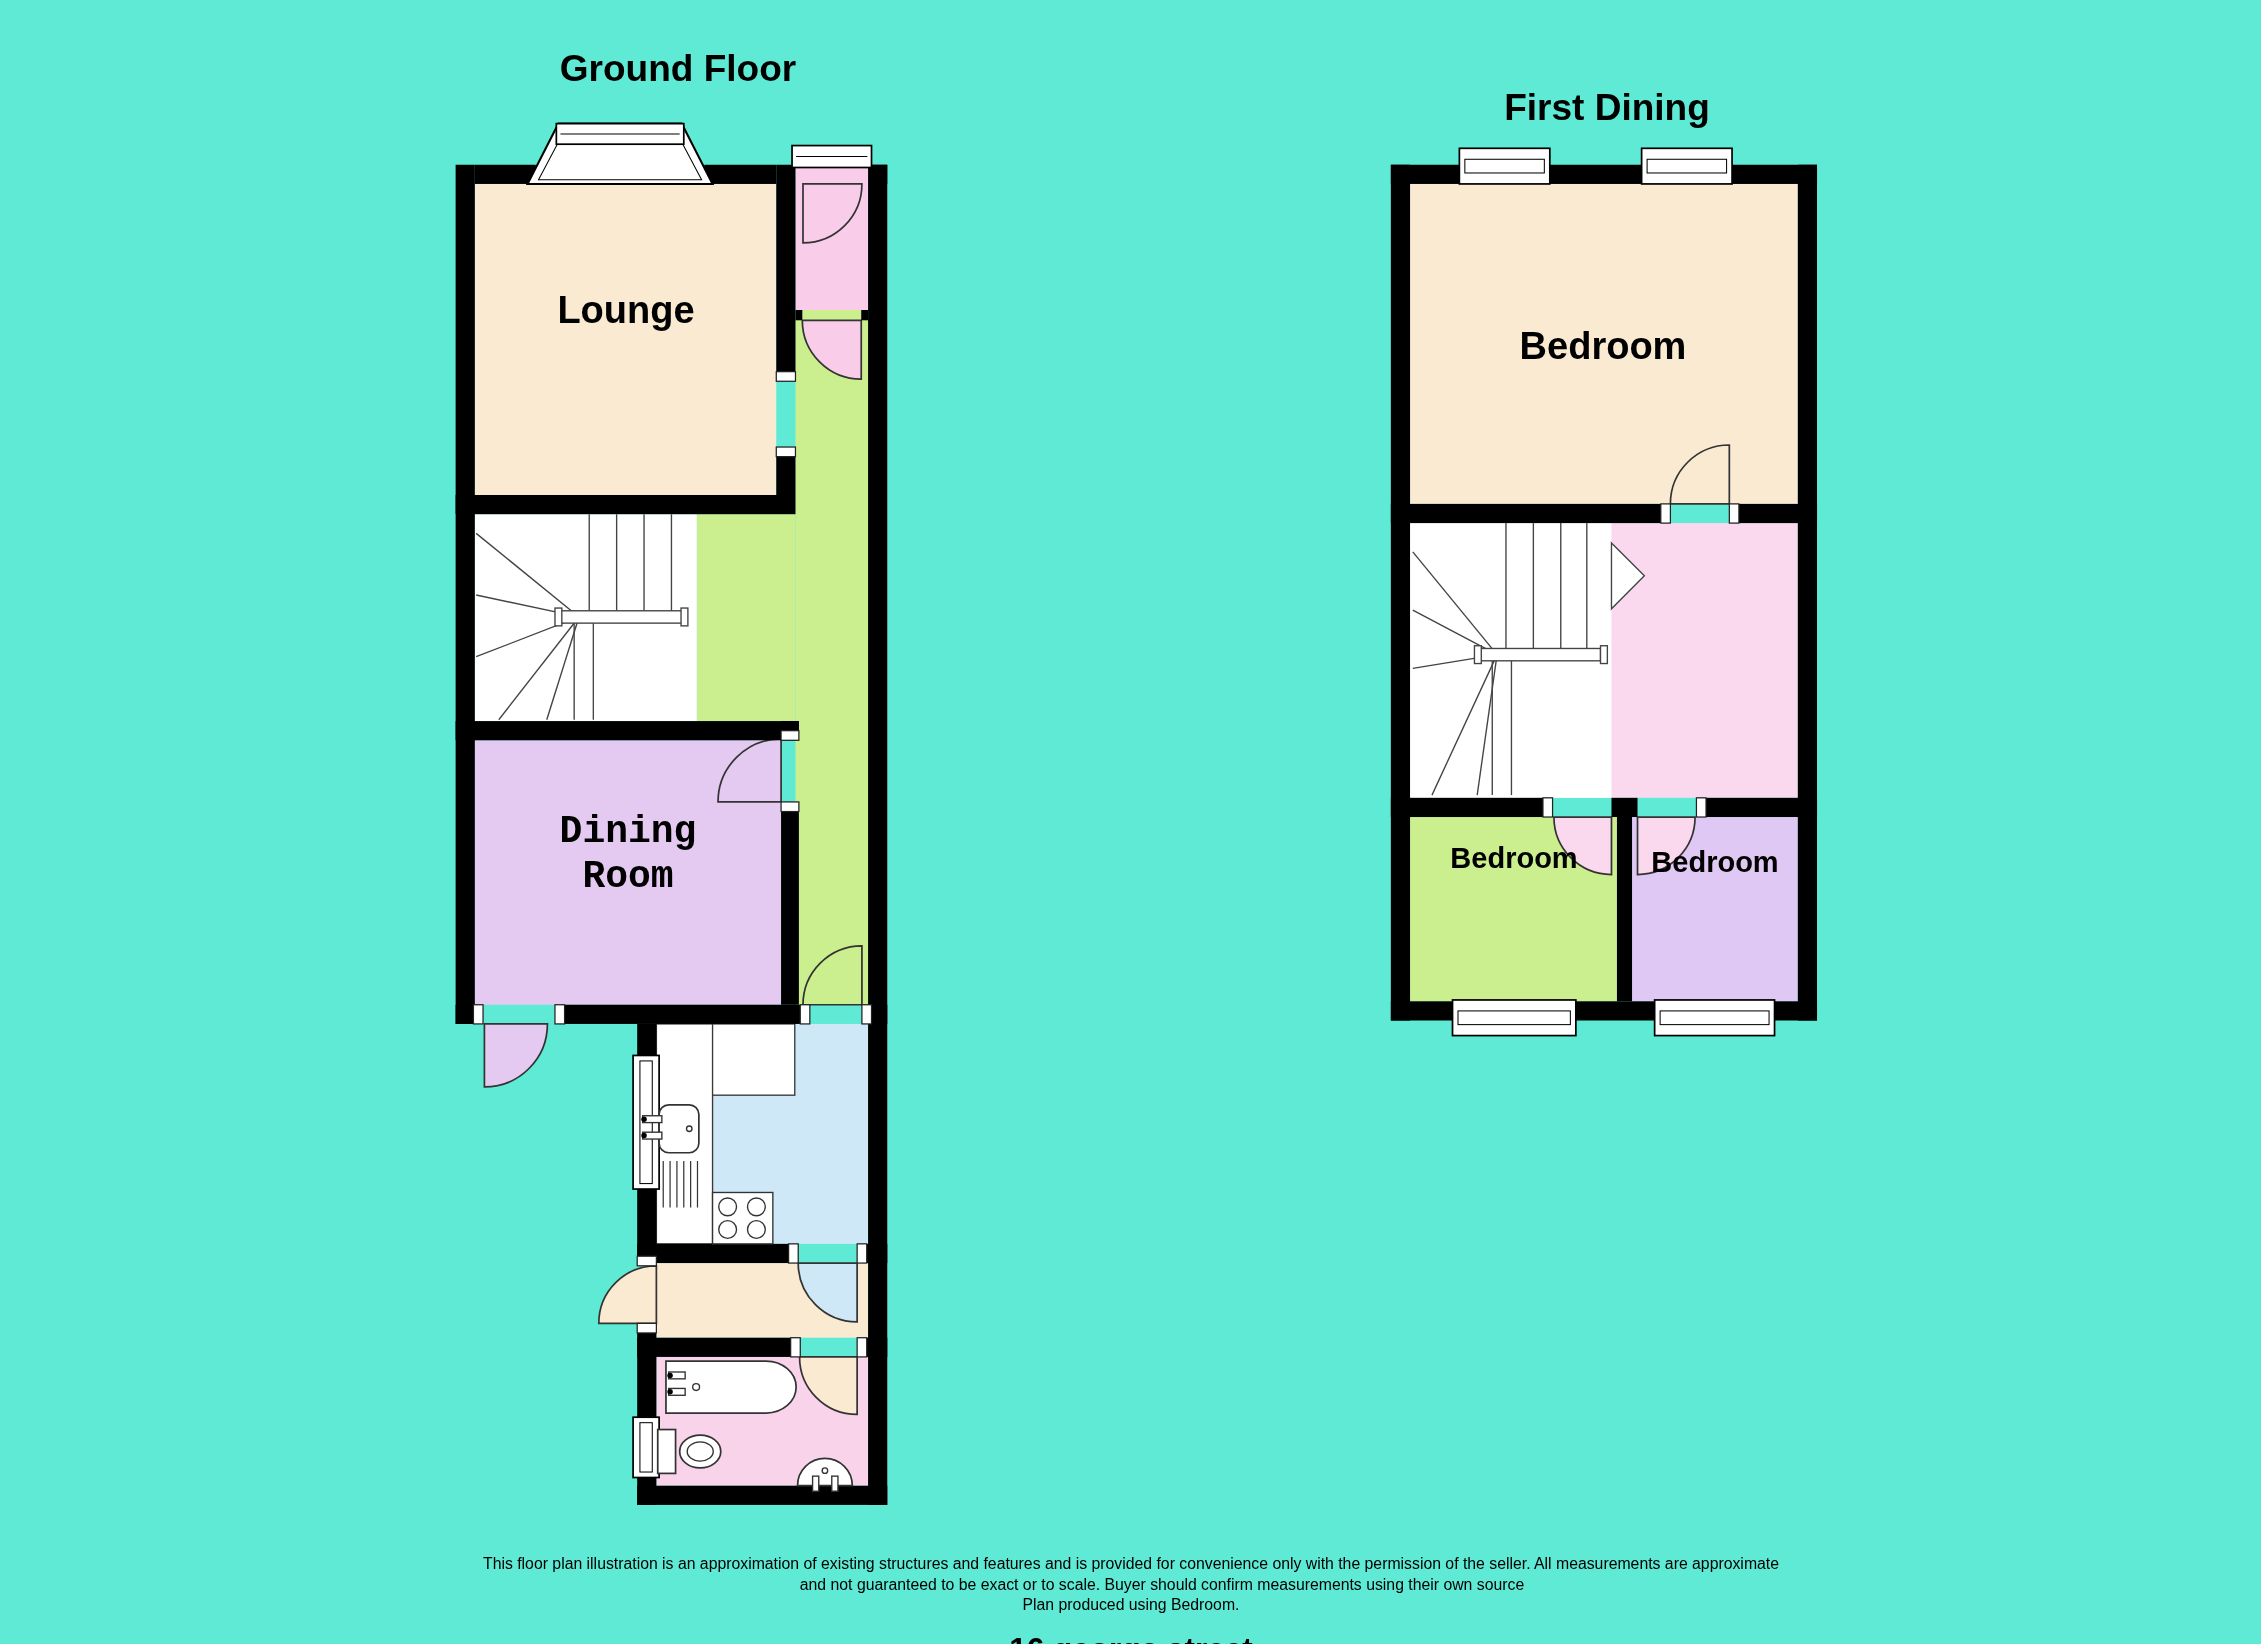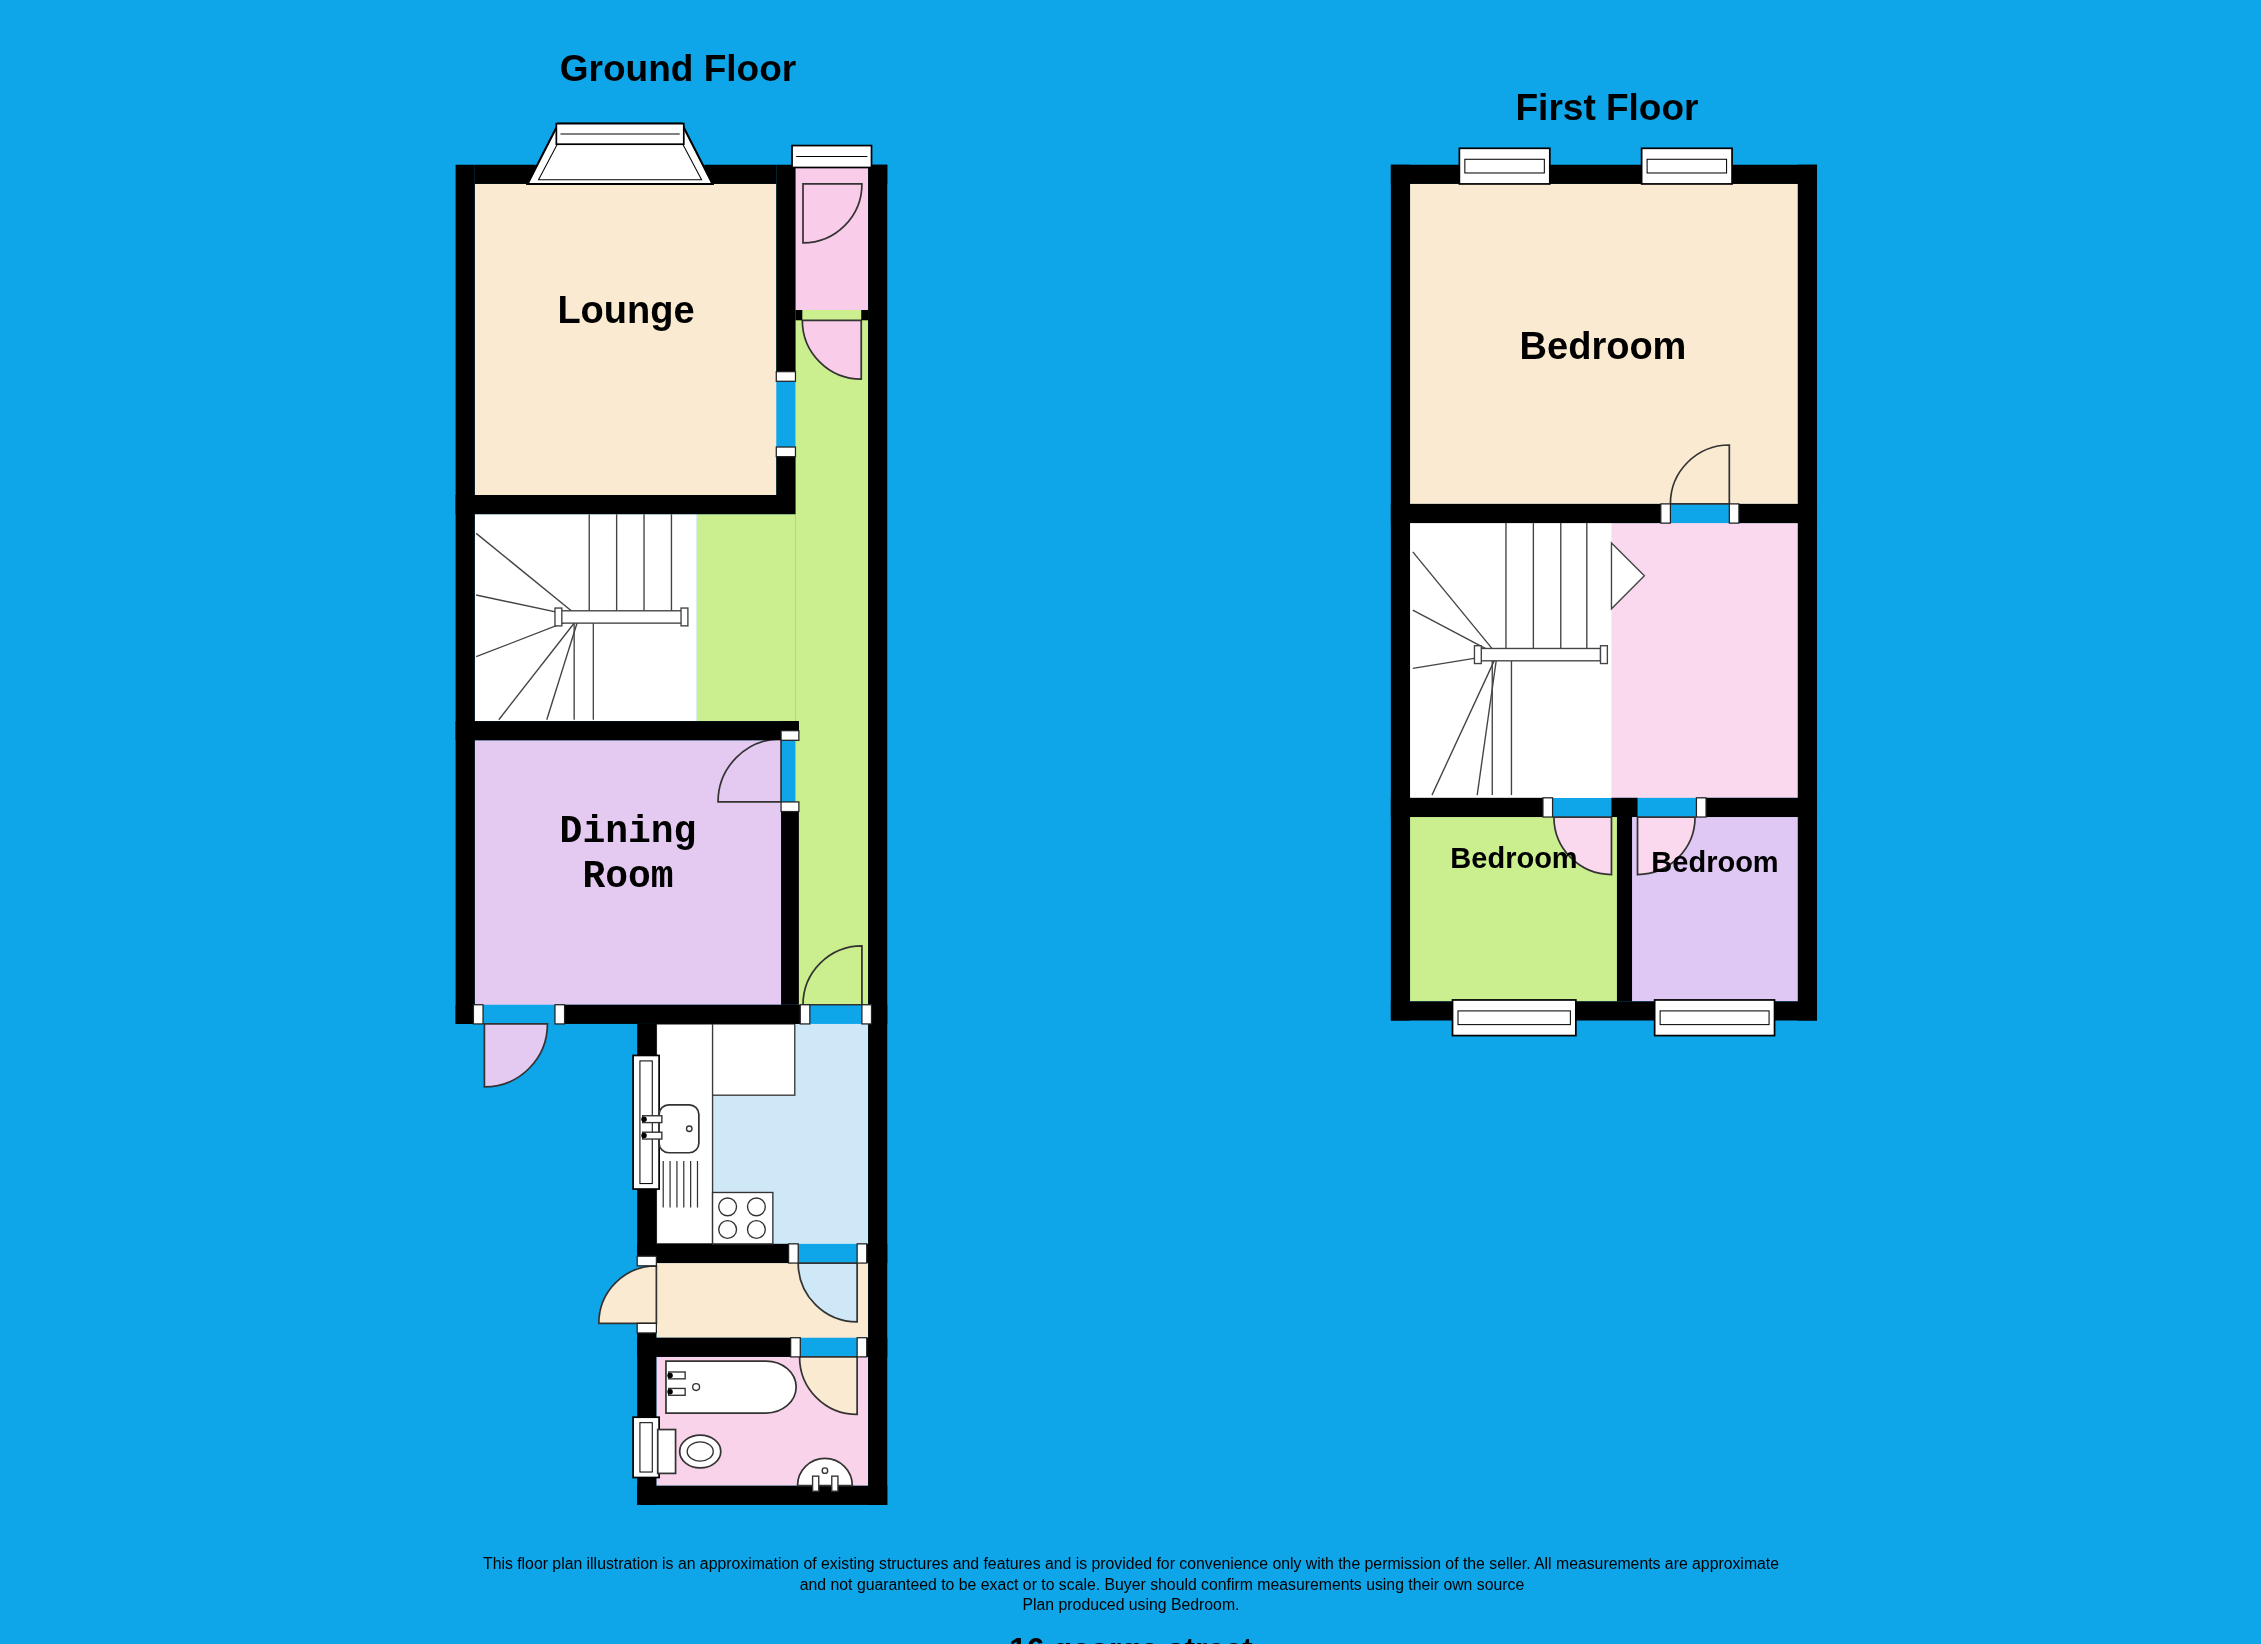--- a/index.html
+++ b/index.html
@@ -1,19 +1,19 @@
 <!DOCTYPE html>
 <html style="font-size:11px"><head>
 <meta charset="utf-8">
 <style>
   html,body{margin:0;padding:0;background:#ffffff;}
   .canvas{
     position:relative;
     width:2261px;height:1645px;
-    background:#0ea5e9;
+    background:#5eead4;
     font-family:"Liberation Sans", sans-serif;
     overflow:hidden;
   }
   .plan-svg{position:absolute;left:0;top:0;}
   .lbl{
     position:absolute;
     transform:translate(-50%,-50%);
     color:#000;
     font-weight:bold;
     text-align:center;
@@ -245,21 +245,21 @@
     <ellipse cx="1022" cy="2118" rx="19" ry="14" fill="none" stroke="#333333" stroke-width="2"></ellipse>
     <path d="M1164,2168 A40,40 0 0 1 1244,2168 Z" fill="#ffffff" stroke="#333333" stroke-width="2.5"></path>
     <circle cx="1204" cy="2146" r="4" fill="none" stroke="#333333" stroke-width="2"></circle>
     <rect x="1186" y="2154" width="9" height="22" fill="#ffffff" stroke="#333333" stroke-width="2"></rect>
     <rect x="1214" y="2154" width="9" height="22" fill="#ffffff" stroke="#333333" stroke-width="2"></rect>
   </g>
 
 </svg>
 
 <div class="lbl floor-title" style="left:678px;top:69px;">Ground Floor</div>
-<div class="lbl floor-title" style="left:1607px;top:108px;">First Floor</div>
+<div class="lbl floor-title" style="left:1607px;top:108px;">First Dining</div>
 
 <div class="lbl room-label" style="left:626px;top:310px;">Lounge</div>
 <div class="lbl room-label dining" style="left:628px;top:855px;font-family:Liberation Mono, monospace;">Dining Room</div>
 
 <div class="lbl room-label" style="left:1603px;top:346px;">Bedroom</div>
 <div class="lbl room-label-sm" style="left:1514px;top:858px;">Bedroom</div>
 <div class="lbl room-label-sm" style="left:1715px;top:862px;">Bedroom</div>
 
 <div class="disclaimer" style="left:1131px;top:1564px;">This floor plan illustration is an approximation of existing structures and features and is provided for convenience only with the permission of the seller. All measurements are approximate</div>
 <div class="disclaimer" style="left:1131px;top:1585px;margin-left:31px;">and not guaranteed to be exact or to scale. Buyer should confirm measurements using their own source</div>

